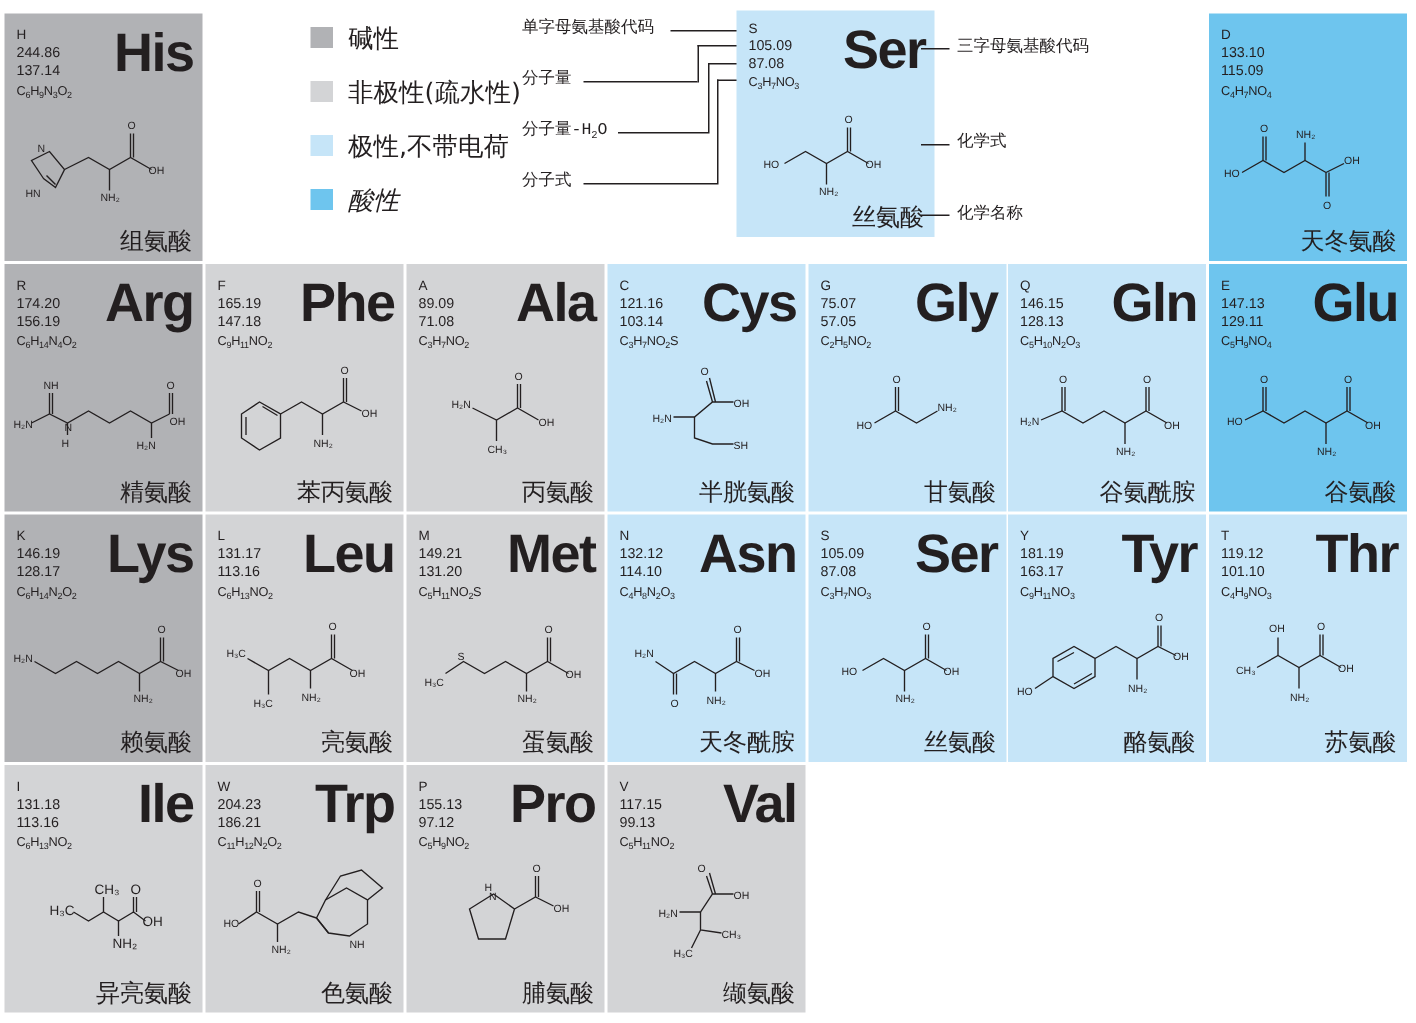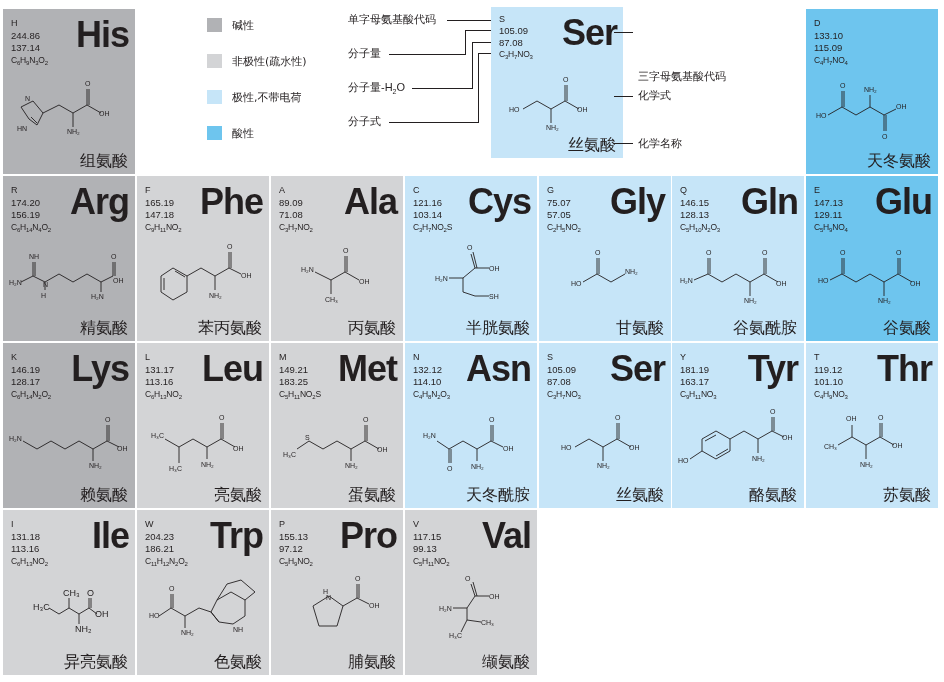--- a/index.html
+++ b/index.html
@@ -15,41 +15,41 @@
   .formula{position:absolute;left:8px;top:46px;font-size:8.5px;line-height:11px;letter-spacing:-0.2px;}
   .formula sub{font-size:6px;vertical-align:-2px;}
   .abbr{position:absolute;right:6px;top:6px;font-size:36px;font-weight:bold;line-height:40px;letter-spacing:-1px;}
   .cname{position:absolute;right:7px;bottom:6px;font-size:16px;line-height:14px;font-family:"DejaVu Sans",sans-serif;}
   .struct{position:absolute;left:4px;top:62px;width:124px;height:78px;}
   .struct svg{width:124px;height:78px;}
   .struct text{font-family:"Liberation Sans",sans-serif;font-size:7px;fill:#231f20;}
   
   .legend-item{position:absolute;left:207px;height:14px;display:flex;align-items:center;}
   .swatch{width:15px;height:14px;display:inline-block;margin-right:10px;}
-  .legend-label{font-size:11px;font-family:"DejaVu Sans",sans-serif;color:#231f20;}
-  .anno{position:absolute;font-size:11px;font-family:Liberation Sans, sans-serif;color:#231f20;line-height:13px;white-space:nowrap;}
+  .legend-label{font-size:17px;font-family:"DejaVu Sans",sans-serif;color:#231f20;}
+  .anno{position:absolute;font-size:11px;font-family:Liberation Mono, monospace;color:#231f20;line-height:13px;white-space:nowrap;}
   .anno sub{font-size:7px;}
   .line{position:absolute;background:#231f20;}
 </style>
 </head>
 <body>
 
 <div class="legend-item" style="top:18px;">
   <span class="swatch" style="background:#b1b2b5;"></span>
   <span class="legend-label">碱性</span>
 </div>
 <div class="legend-item" style="top:54px;">
   <span class="swatch" style="background:#d3d4d6;"></span>
   <span class="legend-label">非极性(疏水性)</span>
 </div>
 <div class="legend-item" style="top:90px;">
   <span class="swatch" style="background:#c6e5f8;"></span>
   <span class="legend-label">极性,不带电荷</span>
 </div>
-<div class="legend-item" style="top:126px;">
+<div class="legend-item" style="top:126px;font-style:italic;">
   <span class="swatch" style="background:#6ec5ee;"></span>
   <span class="legend-label">酸性</span>
 </div>
 
 <div class="anno" style="left:348px;top:13px;">单字母氨基酸代码</div>
 <div class="anno" style="left:348px;top:47px;">分子量</div>
 <div class="anno" style="left:348px;top:81px;"><span>分子量-H</span><sub>2</sub><span>O</span></div>
 <div class="anno" style="left:348px;top:115px;">分子式</div>
 
 <div class="line" style="left:447px;top:20px;width:45px;height:1px;"></div>
@@ -79,21 +79,21 @@
         <text x="14" y="43">HO</text>
         <text x="82" y="43">OH</text>
         <text x="68" y="13">O</text>
         <text x="51" y="61">NH₂</text>
       </svg>
   </div>
   <div class="cname">丝氨酸</div>
 </div>
 
 <div class="line" style="left:614px;top:32px;width:19px;height:1px;"></div>
-<div class="anno" style="left:638px;top:26px;margin-top:44px;">三字母氨基酸代码</div>
+<div class="anno" style="left:638px;top:26px;">三字母氨基酸代码</div>
 <div class="line" style="left:614px;top:96px;width:19px;height:1px;"></div>
 <div class="anno" style="left:638px;top:89px;">化学式</div>
 <div class="line" style="left:614px;top:143px;width:19px;height:1px;"></div>
 <div class="anno" style="left:638px;top:137px;">化学名称</div>
 
 <div id="cells">
     <div class="cell c-basic" style="left: 3px; top: 9px;">
       <div class="letter">H</div>
     <div class="mw">244.86</div>
     <div class="mw2">137.14</div>
@@ -313,21 +313,21 @@
           <text x="28" y="66">H₃C</text>
           <text x="92" y="46">OH</text>
           <text x="78" y="15">O</text>
           <text x="60" y="62">NH₂</text>
         </svg></div>
     <div class="cname">亮氨酸</div>
     </div>
     <div class="cell c-nonpolar" style="left: 271px; top: 343px;">
       <div class="letter">M</div>
     <div class="mw">149.21</div>
-    <div class="mw2">183.25</div>
+    <div class="mw2">131.20</div>
     <div class="formula">C<sub>5</sub>H<sub>11</sub>NO<sub>2</sub>S</div>
     <div class="abbr">Met</div>
     <div class="struct"><svg viewBox="0 0 124 78">
           <g stroke="#231f20" stroke-width="0.9" fill="none">
             <path d="M22 44 L34 36 L48 44 L62 36 L76 44 L90 36 L104 44"></path>
             <path d="M76 44 L76 56"></path>
             <path d="M90 36 L90 20 M92 36 L92 20"></path>
           </g>
           <text x="8" y="52">H₃C</text>
           <text x="30" y="35">S</text>

